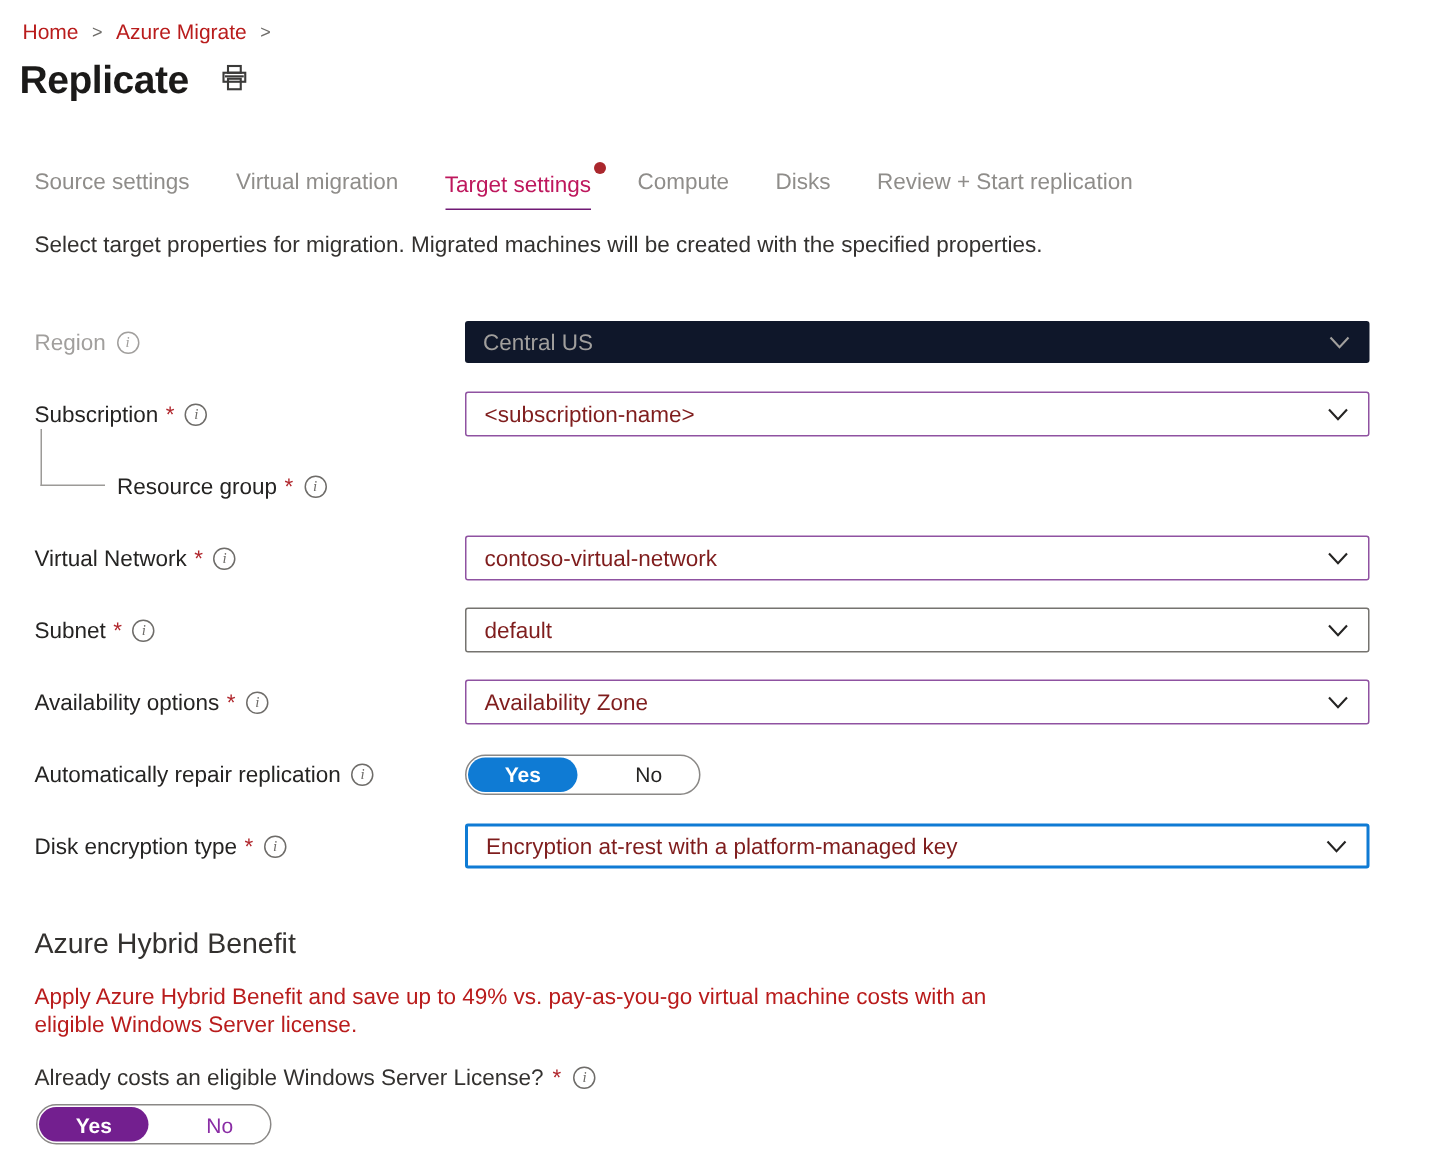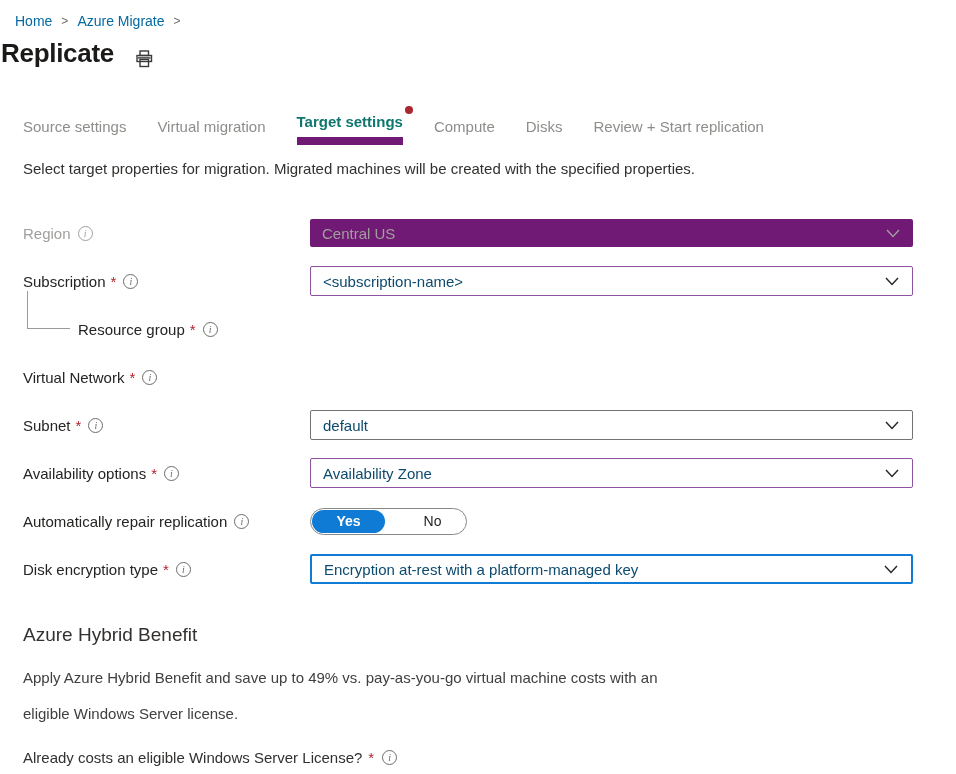--- a/index.html
+++ b/index.html
@@ -10,45 +10,45 @@
     font-family: "Liberation Sans", sans-serif;
     color: #252423;
     overflow: hidden;
   }
   
   .breadcrumb {
     padding: 13px 0 0 15px;
     font-size: 14px;
     display: flex; align-items: center; gap: 9px;
   }
-  .breadcrumb a { color: #0369a1; text-decoration: none; cursor: pointer; }
+  .breadcrumb a { color: #b91c1c; text-decoration: none; cursor: pointer; }
   .crumb-sep { color: #6e6c69; font-size: 12px; }
   
   .title-row {
-    padding: 9px 0 0 1px;
-    display: flex; align-items: flex-end; gap: 20px;
+    padding: 9px 0 0 13px;
+    display: flex; align-items: flex-start; gap: 20px;
   }
   .page-title {
     font-size: 26px; font-weight: 700; color: #1b1a19; letter-spacing: -0.3px;
   }
   .print-btn { cursor: pointer; display: inline-flex; margin-top: 4px; }
   
   .tabs {
     margin: 44px 0 0 23px;
     display: flex; gap: 31px;
     align-items: flex-end;
   }
   .tab {
     font-size: 15px; color: #8f8d8a;
     padding-bottom: 10px; cursor: pointer;
     position: relative; white-space: nowrap;
   }
   .tab.active {
-    color: #0f766e; font-weight: 700;
-    border-bottom: 8px solid #701a75;
+    color: #be185d; font-weight: 400;
+    border-bottom: 1px solid #701a75;
     padding-bottom: 7px;
   }
   .tab .dot {
     position: absolute; top: -7px; right: -10px;
     width: 8px; height: 8px; border-radius: 50%;
     background: #aa272d;
   }
   
   .description {
     margin: 15px 0 0 23px;
@@ -77,26 +77,26 @@
     cursor: pointer; flex: 0 0 auto;
   }
   .row-label.disabled .info-icon { border-color: #a19f9d; color: #a19f9d; }
   .control { width: 603px; }
   .select {
     height: 30px; width: 100%;
     display: flex; align-items: center; justify-content: space-between;
     padding: 0 13px 0 12px;
     background: #fff;
     border: 1px solid #8f52a1; border-radius: 2px;
-    font-size: 15px; color: #0c4a6e; cursor: pointer;
+    font-size: 15px; color: #7f1d1d; cursor: pointer;
   }
   .select.gray-border { border-color: #75736f; }
   .select.blue-border { border: 2px solid #0f7bd4; }
   .select.disabled {
-    background: #701a75; border: none; color: #a19f9d; cursor: default; height: 28px;
+    background: #0f172a; border: none; color: #a19f9d; cursor: default; height: 28px;
   }
   .chevron { display: inline-flex; flex: 0 0 auto; }
   
   .tree-connector {
     position: absolute; left: 4px; top: -23px;
     width: 43px; height: 38px;
     border-left: 1px solid #9c9a97;
     border-bottom: 1px solid #9c9a97;
   }
   .nested .row-label { padding-left: 55px; }
@@ -119,21 +119,21 @@
   .toggle-no { width: 58px; color: #252423; padding-left: 37px; }
   .toggle-no.purple-text { color: #8a2da5; }
   
   .section-heading {
     margin: 40px 0 0 23px;
     font-size: 19px; font-weight: 400; color: #33312f;
   }
   .section-body {
     margin: 14px 0 0 23px;
     width: 640px;
-    font-size: 15px; line-height: 36px; color: #404040;
+    font-size: 15px; line-height: 19px; color: #b91c1c;
   }
   .question-row {
     margin: 17px 0 0 23px;
     font-size: 15px; color: #33312f;
     display: flex; align-items: center; gap: 8px;
   }
   .bottom-toggle { margin: 9px 0 0 24px; }
 </style>
 </head>
 <body>
@@ -216,20 +216,30 @@
       <span class="info-icon">i</span>
     </div>
   </div>
 
   <div class="form-row">
     <div class="row-label">
       <span>Virtual Network</span>
       <span class="required">*</span>
       <span class="info-icon">i</span>
     </div>
+    <div class="control">
+      <div class="select">
+        <span>contoso-virtual-network</span>
+        <span class="chevron">
+          <svg width="14" height="9" viewBox="0 0 14 9" fill="none" stroke="#252423" stroke-width="1.4">
+              <path d="M1 1 L7 7.5 L13 1"></path>
+            </svg>
+        </span>
+      </div>
+    </div>
   </div>
 
   <div class="form-row">
     <div class="row-label">
       <span>Subnet</span>
       <span class="required">*</span>
       <span class="info-icon">i</span>
     </div>
     <div class="control">
       <div class="select gray-border">

